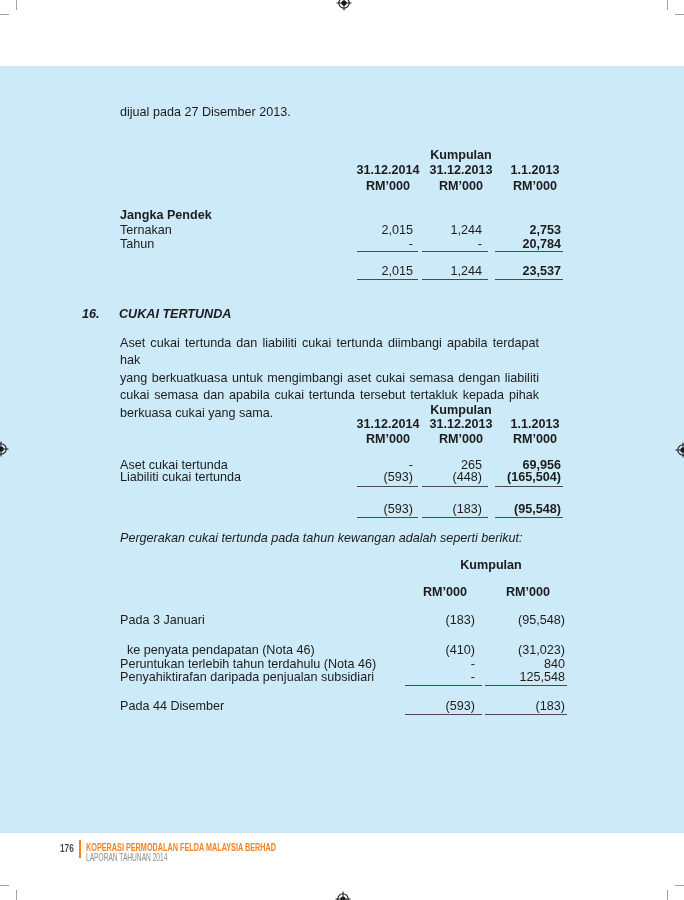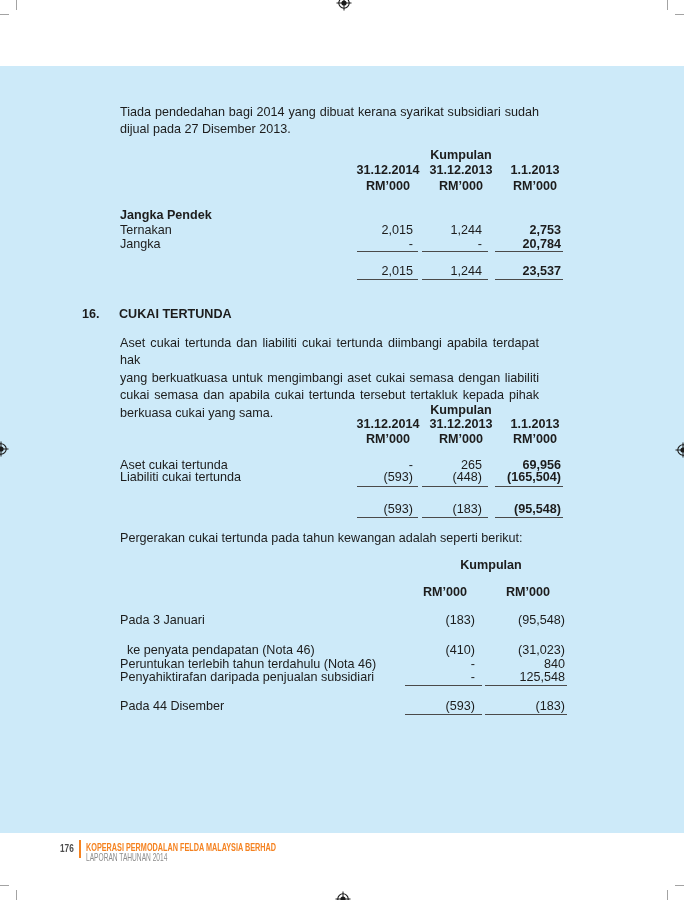--- a/index.html
+++ b/index.html
@@ -3,21 +3,21 @@
 <meta charset="utf-8">
 <style>
   html,body{margin:0;padding:0;}
   .page{position:relative;width:684px;height:900px;background:#ffffff;overflow:hidden;
         font-family:"Liberation Sans", sans-serif;color:#1c1c1c;}
   .panel{position:absolute;left:0;top:66px;width:684px;height:767px;background:#cdeaf9;}
   
   .para{position:absolute;left:120px;width:419px;font-size:12.6px;}
   .jline{text-align:justify;text-align-last:justify;line-height:17.4px;white-space:normal;}
   .lline{text-align:left;line-height:17.4px;}
-  .plain{position:absolute;font-size:12.6px;line-height:16px;white-space:nowrap;}
+  .plain{position:absolute;font-size:12.6px;line-height:16px;white-space:nowrap;font-style:italic;}
   .b{font-weight:700;}
   
   .row{position:absolute;left:0;top:0;width:684px;height:16px;font-size:12.6px;line-height:15px;white-space:nowrap;}
   .lbl{position:absolute;left:120px;}
   .lbl.ind{left:127px;}
   .cell{position:absolute;text-align:right;}
   .hcell{position:absolute;text-align:center;font-weight:700;}
   
   .na{left:345px;width:68px;} .nb{left:414px;width:68px;} .nc{left:488px;width:73px;font-weight:bold;}
   .ha{left:354px;width:68px;} .hb{left:427px;width:68px;} .hcc{left:499px;width:72px;}
@@ -42,21 +42,20 @@
   .frep{position:absolute;left:86px;top:851px;font-size:10.5px;color:#8c8c8c;
         white-space:nowrap;transform:scaleX(0.63);transform-origin:left top;}
 </style>
 </head>
 <body>
 
 <div class="page">
   <div class="panel"></div>
 
   <div class="para" style="top:104px;">
-    <div class="jline">Tiada pendedahan bagi 2014 yang dibuat kerana syarikat subsidiari sudah</div>
     <div class="lline">dijual pada 27 Disember 2013.</div>
   </div>
 
   <div class="row" style="top:148px;">
     <span class="kum">Kumpulan</span>
   </div>
   <div class="row" style="top:163px;">
     <span class="hcell ha">31.12.2014</span>
     <span class="hcell hb">31.12.2013</span>
     <span class="hcell hcc">1.1.2013</span>
@@ -69,21 +68,21 @@
   <div class="row" style="top:208px;">
     <span class="lbl b">Jangka Pendek</span>
   </div>
   <div class="row" style="top:223px;">
     <span class="lbl">Ternakan</span>
     <span class="cell na">2,015</span>
     <span class="cell nb">1,244</span>
     <span class="cell nc">2,753</span>
   </div>
   <div class="row" style="top:237px;">
-    <span class="lbl">Jangka</span>
+    <span class="lbl">Tahun</span>
     <span class="cell na">-</span>
     <span class="cell nb">-</span>
     <span class="cell nc">20,784</span>
   </div>
   <div class="rule ra" style="top:251px;"></div>
   <div class="rule rb" style="top:251px;"></div>
   <div class="rule rc" style="top:251px;"></div>
   <div class="row" style="top:264px;">
     <span class="cell na">2,015</span>
     <span class="cell nb">1,244</span>

